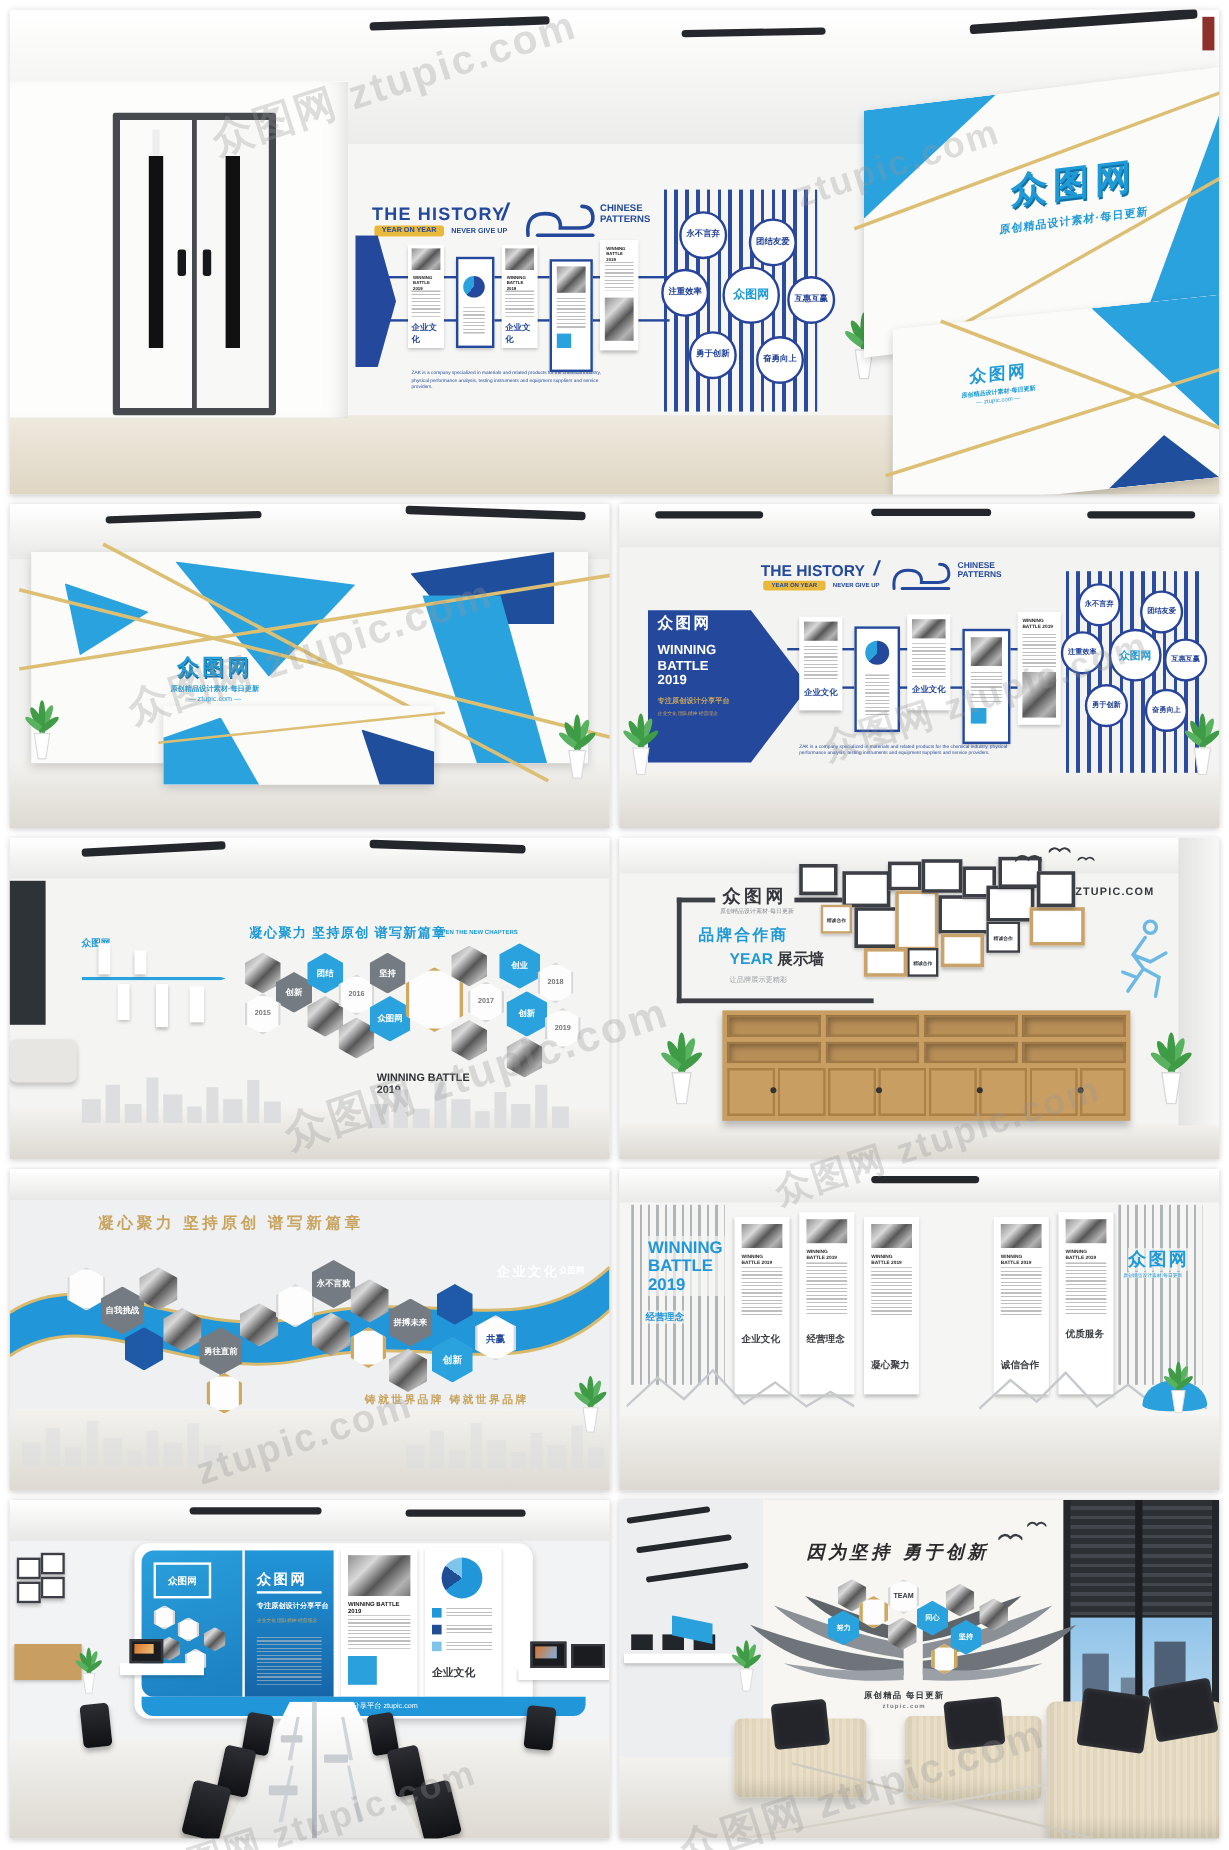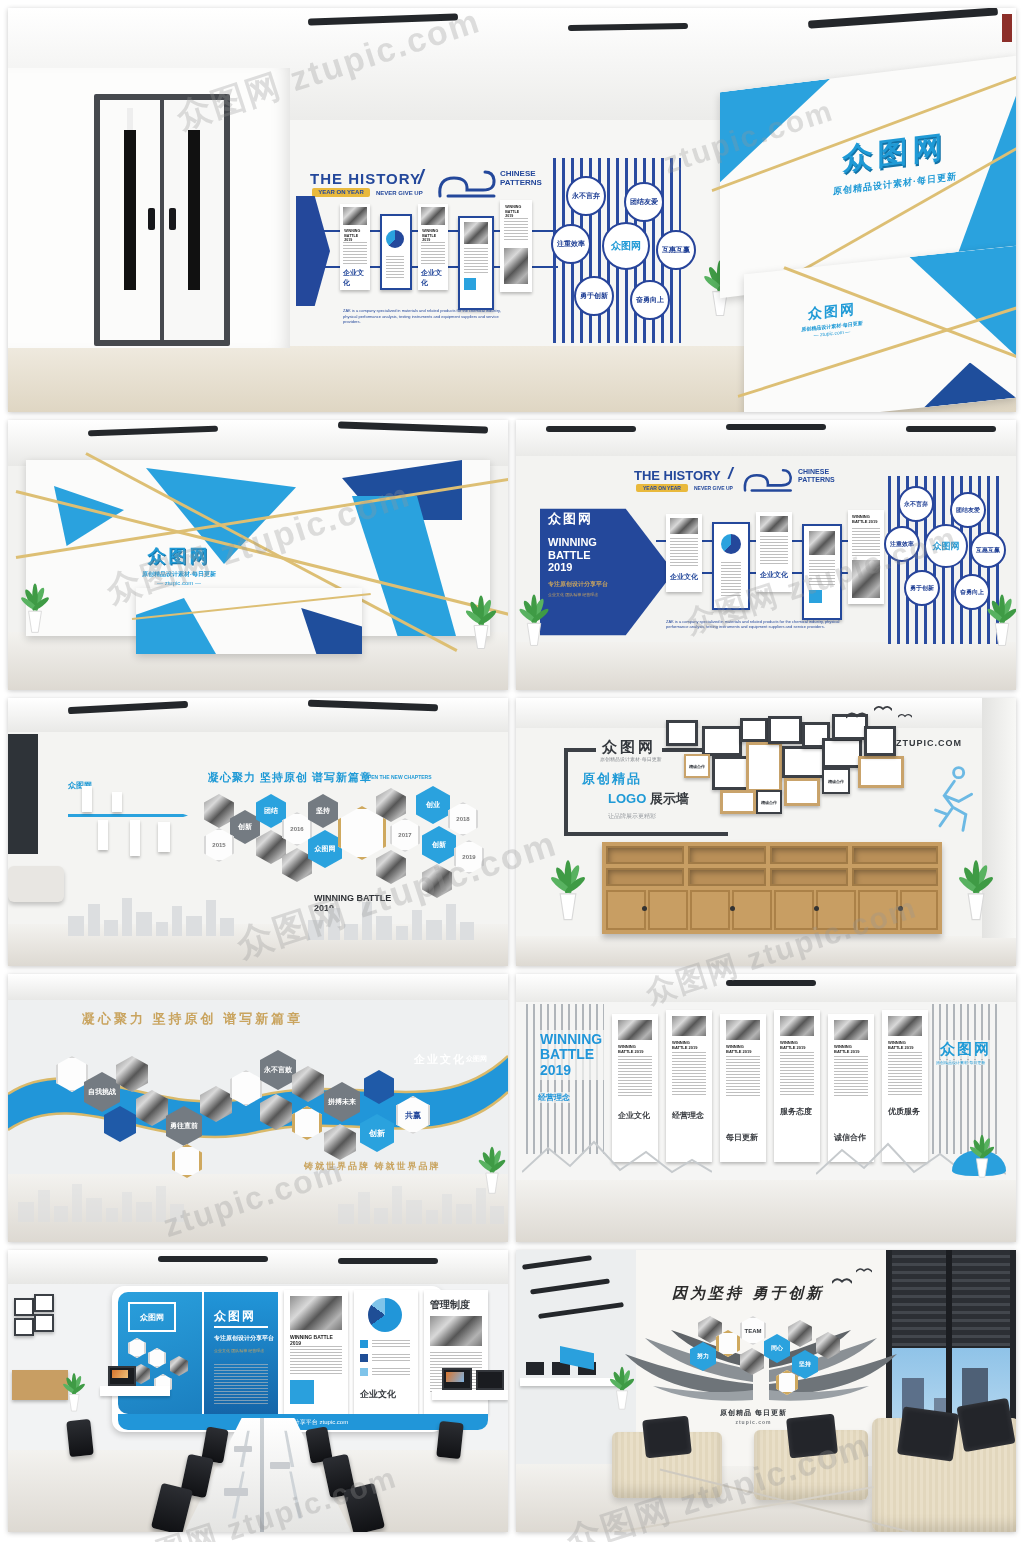--- a/index.html
+++ b/index.html
@@ -414,23 +414,23 @@
   </div>
 
   <div class="tile" style="left:516px;top:698px;width:500px;height:268px;background:#f4f4f2">
     <div class="abs" style="left:0;top:0;width:100%;height:30px;background:linear-gradient(#fff,#ebebe9)"></div>
     <div class="floor cool" style="top:238px"></div>
     <div class="abs" style="right:0;top:0;width:34px;height:240px;background:linear-gradient(90deg,#e3e3e1,#f8f8f6)"></div>
 
     <div class="abs" style="left:48px;top:50px;width:160px;height:80px;border:4px solid #3c4046;border-right:none"></div>
     <div class="abs" style="left:80px;top:40px;color:#33373c;font-weight:bold;font-size:15px;letter-spacing:3px;background:#f4f4f2;padding:0 6px">众图网</div>
     <div class="abs" style="left:84px;top:58px;color:#8a8e93;font-size:5px">原创精品设计素材·每日更新</div>
-    <div class="abs blue" style="left:66px;top:72px;font-weight:bold;font-size:13px;letter-spacing:2px">原创精品</div>
+    <div class="abs blue" style="left:66px;top:72px;font-weight:bold;font-size:13px;letter-spacing:2px">品牌合作商</div>
     <div class="abs" style="left:92px;top:92px;font-weight:bold;font-size:13px">
-      <span class="blue">LOGO</span>
+      <span class="blue">YEAR</span>
       <span style="color:#33373c">展示墙</span>
     </div>
     <div class="abs" style="left:92px;top:114px;color:#9a9ea3;font-size:6px">让品牌展示更精彩</div>
 
     <div class="panel" style="left:150px;top:22px;width:26px;height:20px;border:3px solid #3c4046"></div>
     <div class="panel" style="left:186px;top:28px;width:34px;height:24px;border:3px solid #3c4046"></div>
     <div class="panel flex" style="left:168px;top:56px;width:22px;height:20px;border:2px solid #c9a36b;font-size:4px;color:#3c4046;font-weight:bold">
         <span>精诚合作</span>
       </div>
     <div class="panel" style="left:196px;top:58px;width:40px;height:28px;border:3px solid #3c4046"></div>
@@ -575,27 +575,21 @@
     <div class="panel" style="left:150px;top:36px;width:46px;height:152px">
       <div class="photo abs" style="left:6px;top:6px;width:34px;height:20px"></div>
       <div class="abs" style="left:6px;top:30px;width:34px;font-size:4px;font-weight:bold;color:#222">WINNING BATTLE 2019</div>
       <div class="bars abs" style="left:6px;top:42px;width:34px;height:44px"></div>
       <div class="abs" style="left:6px;top:100px;width:34px;font-size:8px;font-weight:bold;color:#3a3d42">经营理念</div>
     </div>
     <div class="panel" style="left:204px;top:40px;width:46px;height:148px">
       <div class="photo abs" style="left:6px;top:6px;width:34px;height:20px"></div>
       <div class="abs" style="left:6px;top:30px;width:34px;font-size:4px;font-weight:bold;color:#222">WINNING BATTLE 2019</div>
       <div class="bars abs" style="left:6px;top:42px;width:34px;height:40px"></div>
-      <div class="abs" style="left:6px;top:118px;width:34px;font-size:8px;font-weight:bold;color:#3a3d42">每日更新</div>
-    </div>
-    <div class="panel" style="left:258px;top:36px;width:46px;height:152px">
-      <div class="photo abs" style="left:6px;top:6px;width:34px;height:20px"></div>
-      <div class="abs" style="left:6px;top:30px;width:34px;font-size:4px;font-weight:bold;color:#222">WINNING BATTLE 2019</div>
-      <div class="bars abs" style="left:6px;top:42px;width:34px;height:44px"></div>
-      <div class="abs" style="left:6px;top:96px;width:34px;font-size:8px;font-weight:bold;color:#3a3d42">服务态度</div>
+      <div class="abs" style="left:6px;top:118px;width:34px;font-size:8px;font-weight:bold;color:#3a3d42">凝心聚力</div>
     </div>
     <div class="panel" style="left:366px;top:36px;width:46px;height:152px">
       <div class="photo abs" style="left:6px;top:6px;width:34px;height:20px"></div>
       <div class="abs" style="left:6px;top:30px;width:34px;font-size:4px;font-weight:bold;color:#222">WINNING BATTLE 2019</div>
       <div class="bars abs" style="left:6px;top:42px;width:34px;height:44px"></div>
       <div class="abs" style="left:6px;top:96px;width:34px;font-size:8px;font-weight:bold;color:#3a3d42">优质服务</div>
     </div>
     <div class="panel" style="left:312px;top:40px;width:46px;height:148px">
       <div class="photo abs" style="left:6px;top:6px;width:34px;height:20px"></div>
       <div class="abs" style="left:6px;top:30px;width:34px;font-size:4px;font-weight:bold;color:#222">WINNING BATTLE 2019</div>
@@ -662,25 +656,20 @@
       </div>
       <div class="panel" style="left:242px;top:4px;width:64px;height:124px">
         <div class="abs" style="left:14px;top:8px;width:34px;height:34px;border-radius:50%;background:conic-gradient(#2196d9 0 65%,#1f4e96 65% 85%,#7fc4ea 85% 100%)"></div>
         <div class="abs" style="left:6px;top:50px;width:8px;height:8px;background:#2196d9"></div>
         <div class="bars abs" style="left:18px;top:50px;width:38px;height:8px"></div>
         <div class="abs" style="left:6px;top:64px;width:8px;height:8px;background:#1f4e96"></div>
         <div class="bars abs" style="left:18px;top:64px;width:38px;height:8px"></div>
         <div class="abs" style="left:6px;top:78px;width:8px;height:8px;background:#7fc4ea"></div>
         <div class="bars abs" style="left:18px;top:78px;width:38px;height:8px"></div>
         <div class="abs" style="left:6px;top:98px;font-size:9px;font-weight:bold;color:#33373c">企业文化</div>
-      </div>
-      <div class="panel" style="left:312px;top:4px;width:64px;height:124px">
-        <div class="abs" style="left:6px;top:8px;font-size:10px;font-weight:bold;color:#33373c">管理制度</div>
-        <div class="photo abs" style="left:6px;top:26px;width:52px;height:30px"></div>
-        <div class="bars abs" style="left:6px;top:62px;width:52px;height:40px"></div>
       </div>
       <div class="abs" style="left:6px;bottom:2px;width:370px;height:16px;background:#2196d9;border-radius:0 0 10px 10px;color:#fff;font-size:6px;line-height:16px;text-align:center">
         <span>专注原创设计分享平台</span>
         <span>ztupic.com</span>
       </div>
     </div>
 
     <div class="abs" style="left:424px;top:140px;width:76px;height:10px;background:#fff;box-shadow:0 2px 3px rgba(0,0,0,.2)"></div>
     <div class="abs" style="left:434px;top:118px;width:26px;height:18px;background:#1a1c20;border:2px solid #33363b">
       <div class="abs" style="left:2px;top:2px;width:18px;height:10px;background:linear-gradient(120deg,#d8742c,#7fb2e0)"></div>

